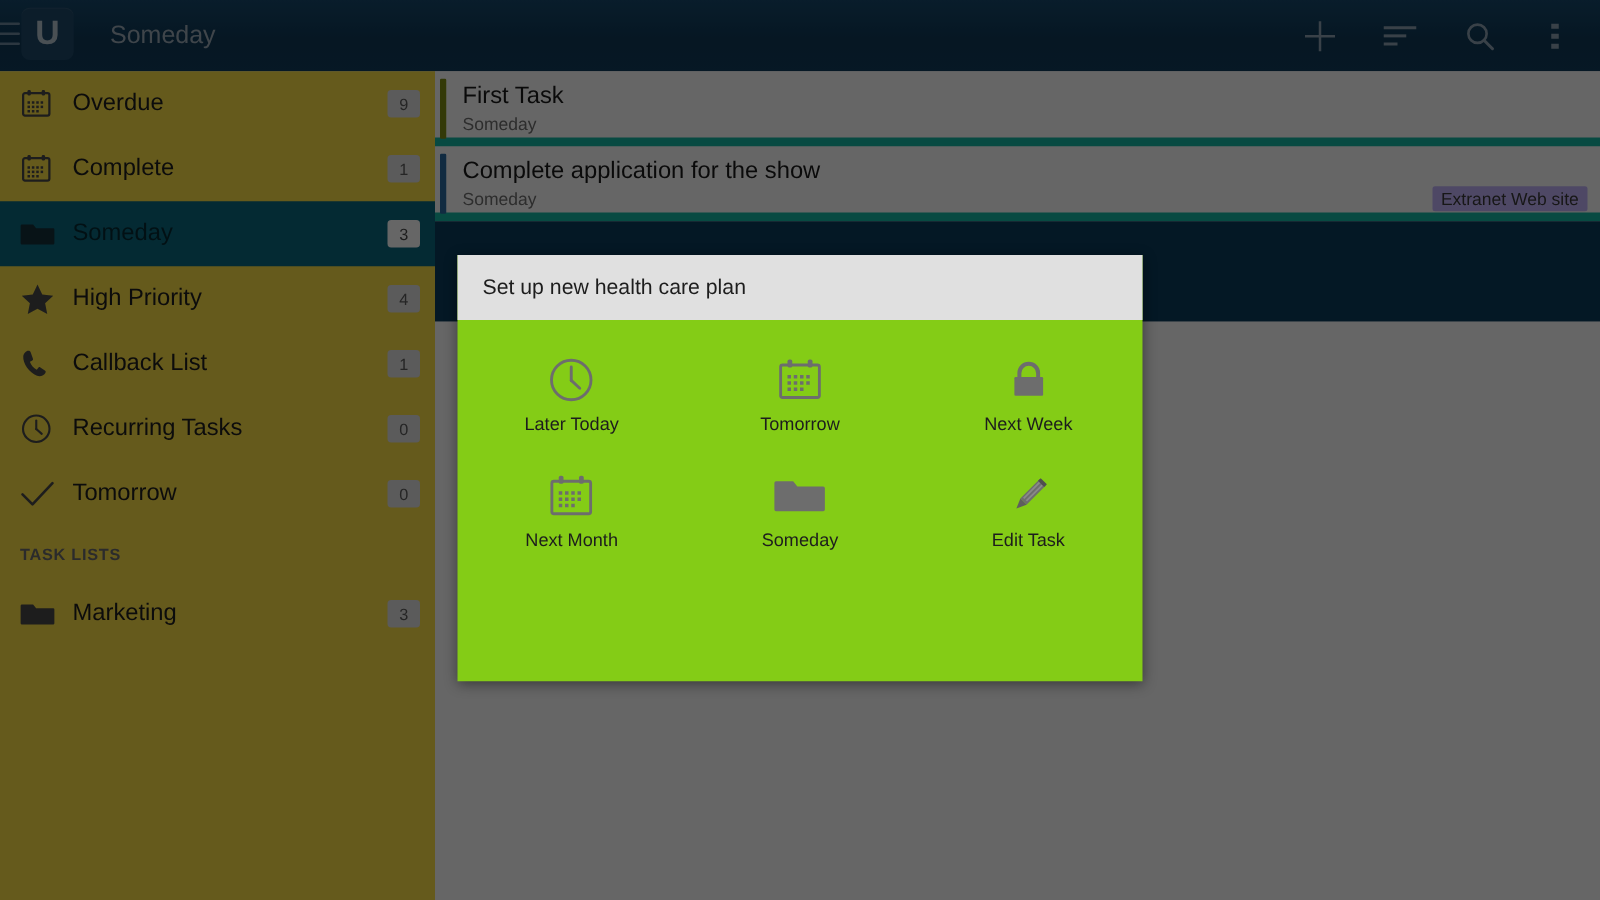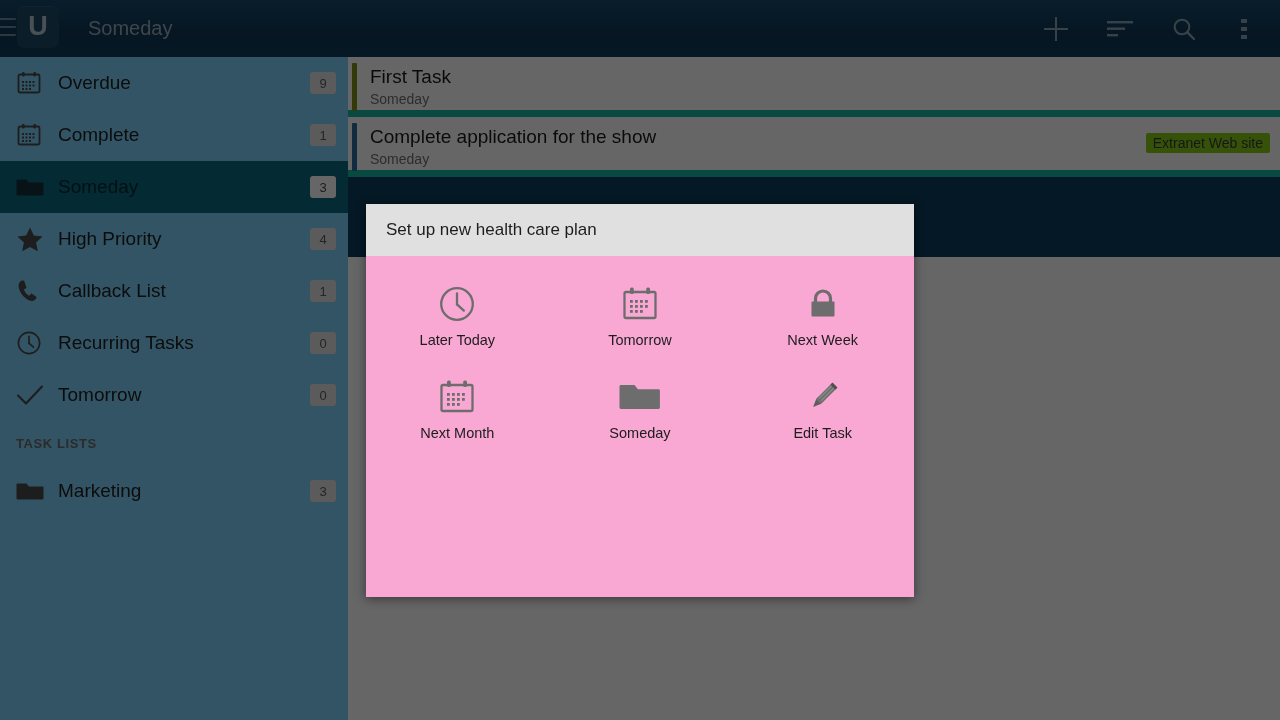--- a/index.html
+++ b/index.html
@@ -58,21 +58,21 @@
   .ab-actions { position: absolute; right: 0; top: 0; height: 57px; }
   .ab-btn {
     position: absolute; top: 0; height: 57px; width: 57px;
     display: flex; align-items: center; justify-content: center;
   }
   .ab-btn svg { display: block; }
 
   
   .sidebar {
     position: absolute; left: 0; top: 57px; width: 348px; height: 663px;
-    background: #7dd3fc;
+    background: #fde047;
     overflow: hidden;
   }
   .nav-item {
     position: relative; height: 52px; display: flex; align-items: center;
     padding: 0 12px 0 16px; box-sizing: border-box;
   }
   .nav-item.selected { background: #0b6a80; }
   .nav-ico {
     width: 42px; min-width: 42px; display: flex; align-items: center; justify-content: flex-start;
   }
@@ -104,36 +104,36 @@
     border-bottom: 7px solid #14b8a6;
     padding: 9px 14px 0 22px;
   }
   .task-row.selected { background: #0b3c5c; border-bottom-color: #0b3c5c; height: 80px; }
   .task-bar {
     position: absolute; left: 4px; top: 6px; width: 5px; height: 48px; border-radius: 1px;
   }
   .task-title { font-size: 19px; color: #1b1b1b; line-height: 22px; }
   .task-sub { font-size: 14px; color: #707070; line-height: 20px; margin-top: 1px; }
   .task-tag {
-    position: absolute; right: 10px; top: 16px;
-    background: #84cc16; border-radius: 2px;
+    position: absolute; right: 10px; top: 32px;
+    background: #c4b5fd; border-radius: 2px;
     padding: 2px 7px; font-size: 14px; color: #3b3b3b;
   }
 
   
   .scrim {
     position: absolute; inset: 0;
     background: rgba(0,0,0,0.60);
     pointer-events: none;
   }
 
   
   .dialog {
-    position: absolute; left: 366px; top: 204px; width: 548px; height: 393px;
-    background: #f9a8d4;
+    position: absolute; left: 366px; top: 204px; width: 548px; height: 341px;
+    background: #84cc16;
     box-shadow: 0 2px 10px rgba(0,0,0,0.45);
   }
   .dialog-header {
     height: 52px; background: #e0e0e0;
     display: flex; align-items: center;
     padding: 0 20px; box-sizing: border-box;
     font-size: 17px; color: #1d1d1d;
   }
   .dialog-body {
     padding: 14px 0 0 0;

